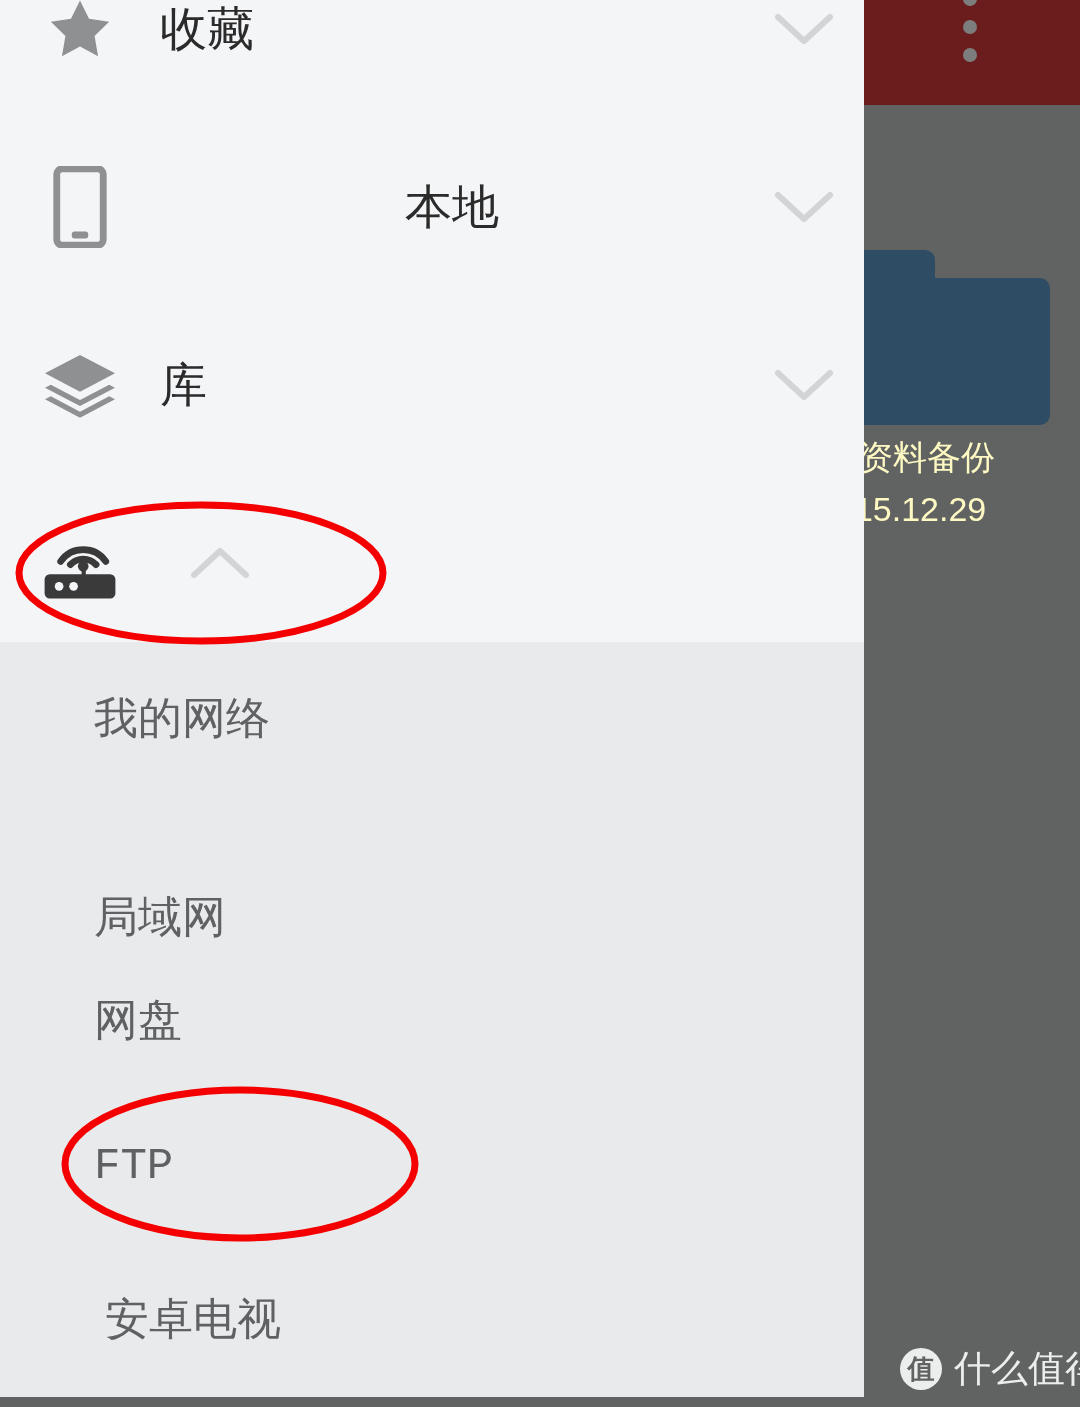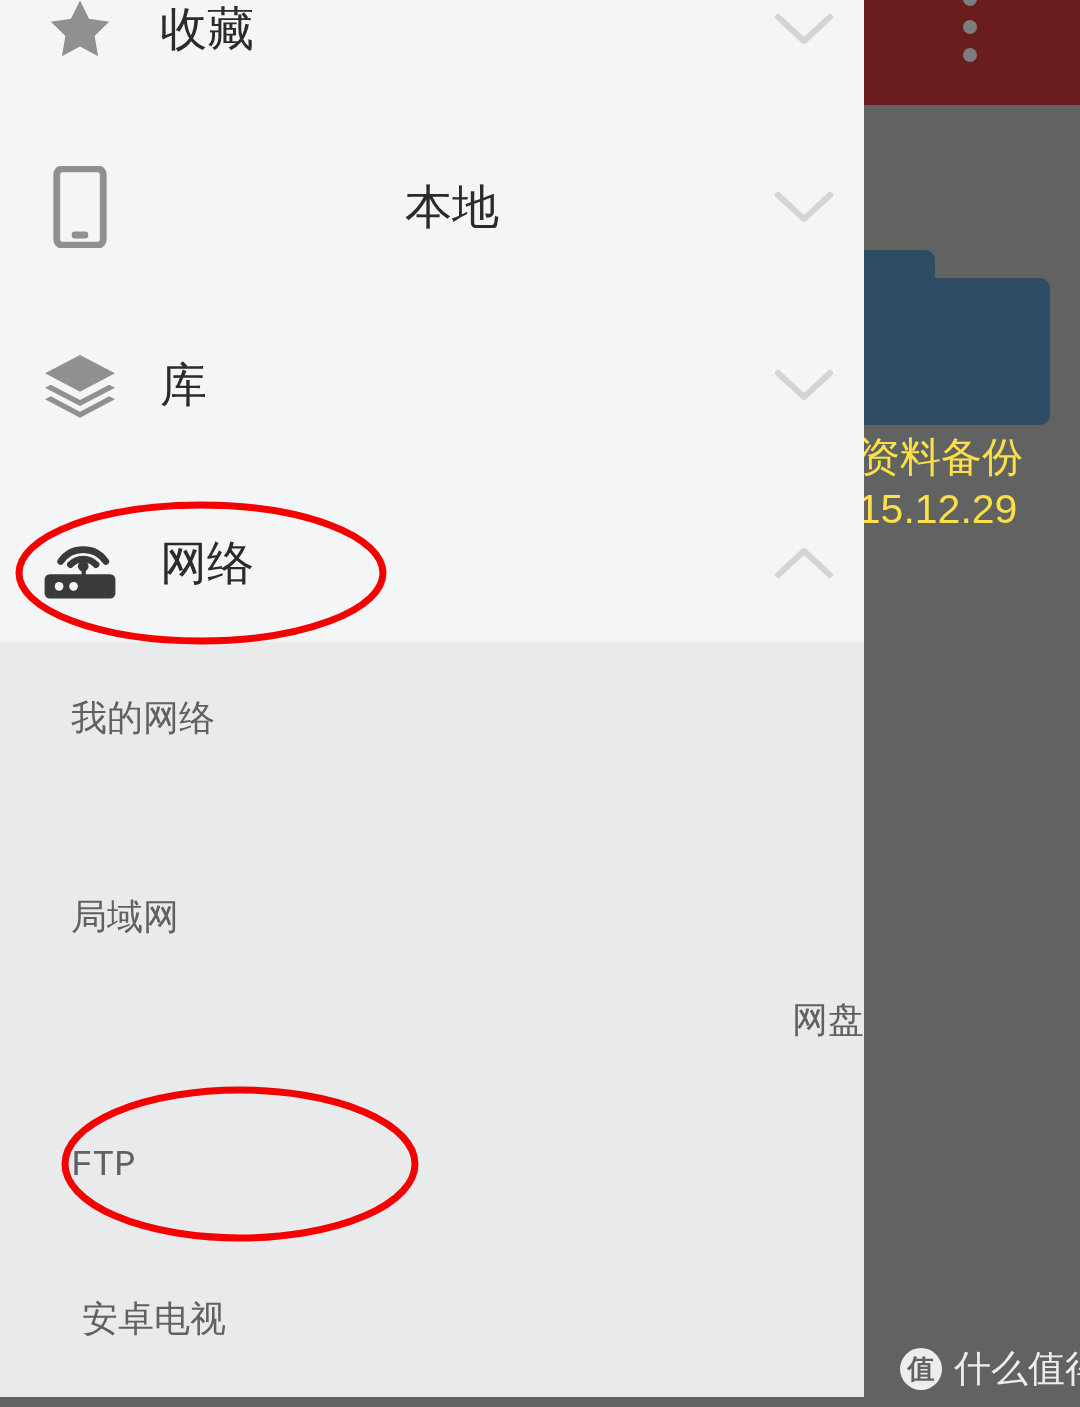--- a/index.html
+++ b/index.html
@@ -38,21 +38,21 @@
   }
   .folder-icon .tab-part {
     position: absolute; left: 0; top: 0; width: 90px; height: 40px;
     background: #2e4c63; border-radius: 8px 10px 0 0;
   }
   .folder-icon .body-part {
     position: absolute; left: 0; top: 28px; width: 205px; height: 147px;
     background: #2e4c63; border-radius: 6px 10px 10px 6px;
   }
   .file-name, .file-date {
-    color: #fde047; font-size: 41px; line-height: 52px;
+    color: #fef9c3; font-size: 34px; line-height: 52px;
     white-space: nowrap; letter-spacing: 0px;
   }
   .file-name { margin-top: 6px; margin-left: 14px; }
   .file-date { margin-left: -10px; }
 
   
   .watermark {
     position: absolute; left: 900px; top: 1348px;
     display: flex; align-items: center; gap: 12px;
   }
@@ -97,21 +97,21 @@
     width: 120px; min-width: 120px; height: 178px;
     display: flex; align-items: center; justify-content: center;
   }
   .chev svg { display: block; }
 
   .sub-row {
     position: absolute; left: 0; width: 864px; height: 151px;
     display: flex; align-items: center;
   }
   .sub-label {
-    margin-left: 71px; color: #5f6163; font-size: 36px; line-height: 54px;
+    margin-left: 94px; color: #5f6163; font-size: 44px; line-height: 54px;
     white-space: nowrap;
   }
 
   
   .annot { position: absolute; pointer-events: none; }
   .annot svg { display: block; overflow: visible; }
 </style>
 </head>
 <body>
 
@@ -200,35 +200,34 @@
             <path d="M16 22 A17 17 0 0 1 44 22"></path>
             <path d="M22 24 A11 11 0 0 1 38 24"></path>
           </g>
           <circle cx="30" cy="25" r="3.3" fill="#3a3a3a"></circle>
           <rect x="29" y="24" width="2.6" height="8" fill="#3a3a3a"></rect>
           <rect x="6" y="30" width="44" height="15" rx="3.2" fill="#3a3a3a"></rect>
           <circle cx="15" cy="37.5" r="2.7" fill="#f4f5f7"></circle>
           <circle cx="24" cy="37.5" r="2.7" fill="#f4f5f7"></circle>
         </svg>
       </div>
-      <div class="nav-label">网络</div>
       <div class="chev">
         <svg width="62" height="40" viewBox="0 0 62 40">
           <path d="M5 32 L31 8 L57 32" fill="none" stroke="#d2d4d6" stroke-width="6" stroke-linecap="round" stroke-linejoin="round"></path>
         </svg>
       </div>
     </div>
 
     <div class="sub-row" style="top:642px;">
       <div class="sub-label">我的网络</div>
     </div>
     <div class="sub-row" style="top:793px;align-items:flex-end;">
       <div class="sub-label">局域网</div>
     </div>
-    <div class="sub-row" style="top:944px;justify-content:flex-end;">
+    <div class="sub-row" style="top:944px;">
       <div class="sub-label">网盘</div>
     </div>
     <div class="sub-row" style="top:1090px;font-family:Liberation Mono, monospace;">
       <div class="sub-label">FTP</div>
     </div>
     <div class="sub-row" style="top:1243px;padding-left:11px;">
       <div class="sub-label">安卓电视</div>
     </div>
   </div>
 

